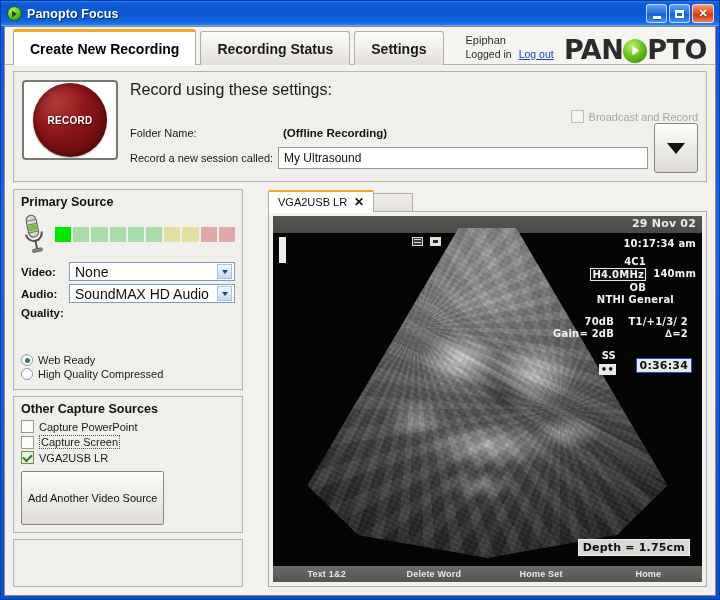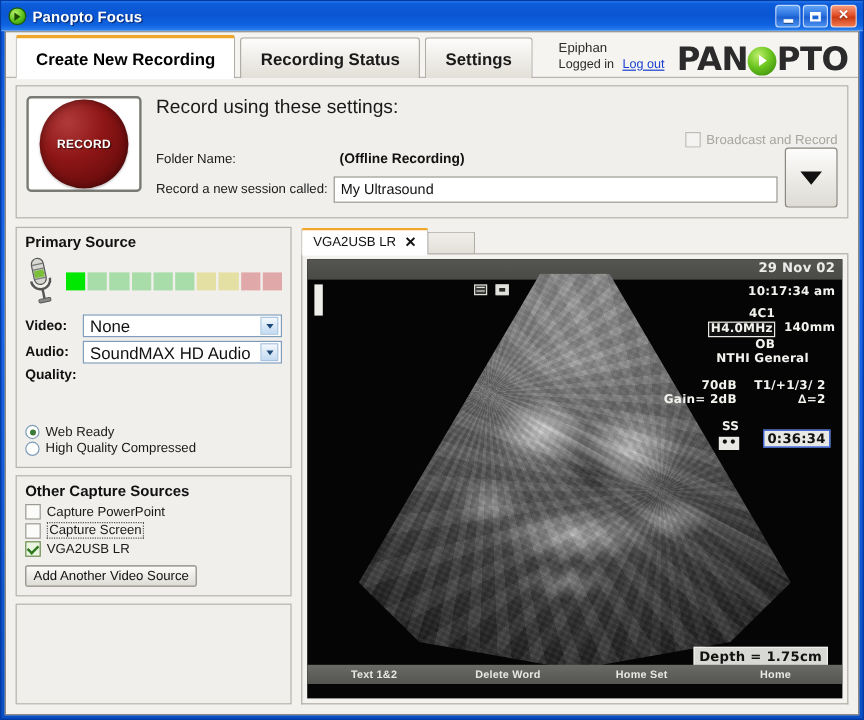--- a/index.html
+++ b/index.html
@@ -214,21 +214,21 @@
     display: flex; align-items: center; justify-content: center;
     cursor: pointer;
     align-self: stretch;
   }
   #dropdown-btn .caret {
     width: 0; height: 0; border-left: 9px solid transparent;
     border-right: 9px solid transparent; border-top: 11px solid #111;
   }
 
   
-  #lower { flex: 1 1 auto; display: flex; gap: 8px; min-height: 0; }
+  #lower { flex: 1 1 auto; display: flex; gap: 25px; min-height: 0; }
   #left-col { width: 230px; flex: 0 0 230px; display: flex; flex-direction: column; gap: 6px; }
 
   .panel {
     border: 1px solid #b6b3ac;
     background: #f0efec;
     padding: 5px 7px 7px 7px;
   }
   .panel-title { font-size: 12.5px; font-weight: bold; color: #111; margin-bottom: 4px; }
 
   
@@ -268,21 +268,21 @@
   .rb.checked::after {
     content:""; width: 5px; height: 5px; border-radius: 50%; background: #3a7a3a;
   }
 
   
   .chk-line { display: flex; align-items: center; gap: 5px; margin-bottom: 2px; font-size: 11px; color: #1a1a1a; }
   .chk-line .lbl.dotted { border: 1px dotted #555; padding: 0 1px; }
   #add-src-btn {
     margin-top: 5px;
     display: inline-flex; align-items: center; justify-content: center;
-    padding: 2px 6px; font-size: 11px; color: #111;
+    padding: 20px 6px; font-size: 11px; color: #111;
     background: linear-gradient(to bottom, #fbfbfa 0%, #eceae5 55%, #dedcd5 100%);
     border: 1px solid #8b8880; border-radius: 2px;
     cursor: pointer; align-self: flex-start;
   }
   #left-spacer { flex: 1 1 auto; border: 1px solid #b6b3ac; background: #f0efec; }
 
   
   #preview-col { flex: 1 1 auto; display: flex; flex-direction: column; min-width: 0; }
   #preview-tabs { height: 23px; flex: 0 0 23px; display: flex; align-items: flex-end; position: relative; }
   #preview-tabs::after {
@@ -320,21 +320,21 @@
     background: #050505;
     position: relative; overflow: hidden;
   }
 
   
   #us-topbar {
     position: absolute; left: 0; top: 0; width: 100%; height: 17px;
     background: linear-gradient(to bottom, #555552 0%, #4a4a47 100%);
   }
   #us-bottombar {
-    position: absolute; left: 0; bottom: 12px; width: 100%; height: 16px;
+    position: absolute; left: 0; bottom: 0; width: 100%; height: 16px;
     background: linear-gradient(to bottom, #6a6a66 0%, #545450 100%);
     display: flex; align-items: center;
     font-size: 9px; font-weight: bold; color: #e8e8e4;
     letter-spacing: 0.2px;
   }
   #us-bottombar > div { flex: 1 1 0; text-align: center; }
 
   #us-fan {
     position: absolute;
     left: 50%; top: 12px;

